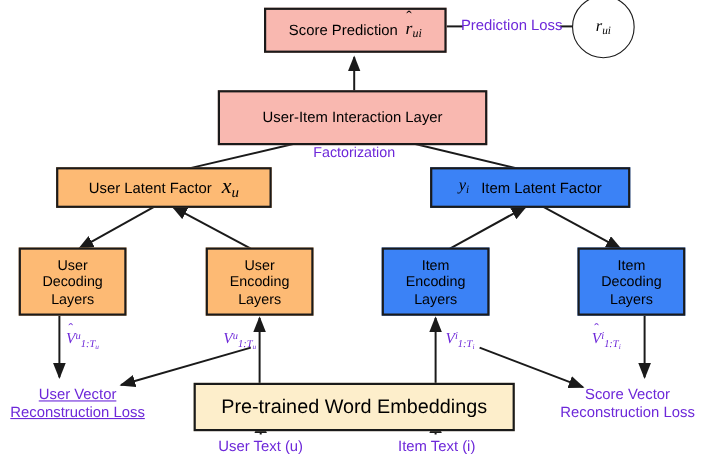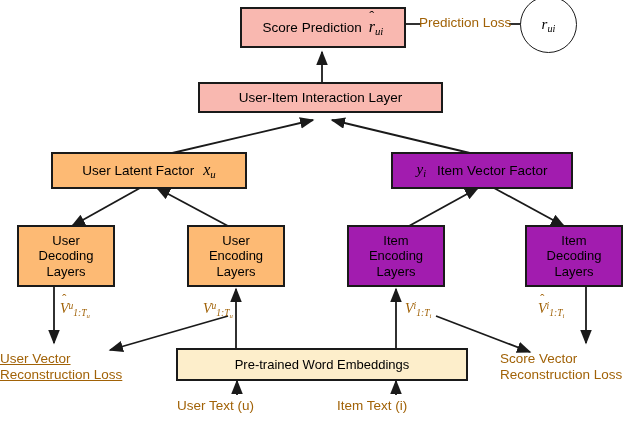--- a/index.html
+++ b/index.html
@@ -29,36 +29,37 @@
     border: 2px solid #1a1a1a;
     display: flex;
     align-items: center;
     justify-content: center;
     text-align: center;
     color: #000000;
     line-height: 1.18;
   }
   .node.pink   { background: #f9b8b0; }
   .node.blue   { background: #fdba74; }
-  .node.green  { background: #a21caf; }
+  .node.green  { background: #3b82f6; }
   .node.cream  { background: #fdeecb; }
 
   .circle {
     position: absolute;
     box-sizing: border-box;
     border: 1.6px solid #1a1a1a;
     border-radius: 50%;
     background: #ffffff;
     display: flex;
     align-items: center;
     justify-content: center;
   }
   .plain {
     position: absolute;
-    color: #a16207;
+    color: #6d28d9;
+    text-align: center;
     line-height: 1.22;
     white-space: nowrap;
   }
   .math {
     font-family: "Liberation Serif", serif;
     font-style: italic;
   }
   .math .sub {
     font-size: 0.68em;
     vertical-align: -0.28em;
@@ -132,35 +133,36 @@
     <span>Score Prediction</span>
     <span class="math" style="font-size:16px; margin-left:7px;"><span class="hat"><span class="hatmark">̂</span><span>r</span></span><span class="sub">ui</span></span>
   </div>
 
   <div class="plain" style="left:419px; top:15px; width:92px; font-size:13.5px;">Prediction Loss</div>
 
   <div class="circle" style="left:520px; top:-4px; width:57px; height:57px;">
     <span class="math" style="font-size:15px;"><span>r</span><span class="sub">ui</span></span>
   </div>
 
-  <div class="node pink" style="left:198px; top:82px; width:245px; height:31px; font-size:13.5px;">
+  <div class="node pink" style="left:198px; top:82px; width:245px; height:50px; font-size:13.5px;">
     <span>User-Item Interaction Layer</span>
   </div>
 
   <div class="plain" style="left:262px; top:131px; width:120px; font-size:13px;">
+    <span class="stack">Factorization</span>
   </div>
 
   <div class="node blue" style="left:51px; top:152px; width:196px; height:37px; font-size:13.5px;">
     <span>User Latent Factor</span>
-    <span class="math" style="font-size:16px; margin-left:9px;"><span>x</span><span class="sub">u</span></span>
+    <span class="math" style="font-size:20px; margin-left:9px;"><span>x</span><span class="sub">u</span></span>
   </div>
 
   <div class="node green" style="left:391px; top:152px; width:182px; height:37px; font-size:13.5px;">
     <span class="math" style="font-size:15px; margin-right:11px;"><span>y</span><span class="sub">i</span></span>
-    <span>Item Vector Factor</span>
+    <span>Item Latent Factor</span>
   </div>
 
   <div class="node blue" style="left:17px; top:225px; width:98px; height:62px; font-size:13px; flex-direction:column;">
     <span>User</span>
     <span>Decoding</span>
     <span>Layers</span>
   </div>
 
   <div class="node blue" style="left:187px; top:225px; width:98px; height:62px; font-size:13px; flex-direction:column;">
     <span>User</span>
@@ -189,21 +191,21 @@
   </div>
 
   <div class="plain math" style="left:405px; top:300px; font-size:14px;">
     <span>V</span><span class="sup">i</span><span class="sub"><span>1:T</span><span style="font-size:0.7em; vertical-align:-0.3em;">i</span></span>
   </div>
 
   <div class="plain math" style="left:538px; top:300px; font-size:14px;">
     <span class="hat"><span class="hatmark">̂</span><span>V</span></span><span class="sup">i</span><span class="sub"><span>1:T</span><span style="font-size:0.7em; vertical-align:-0.3em;">i</span></span>
   </div>
 
-  <div class="node cream" style="left:176px; top:348px; width:292px; height:33px; font-size:13px;">
+  <div class="node cream" style="left:176px; top:348px; width:292px; height:44px; font-size:18px;">
     <span>Pre-trained Word Embeddings</span>
   </div>
 
   <div class="plain" style="left:0px; top:351px; width:141px; font-size:13.5px;text-decoration:underline;">
     <span class="stack">User Vector</span>
     <span class="stack">Reconstruction Loss</span>
   </div>
 
   <div class="plain" style="left:500px; top:351px; width:141px; font-size:13.5px;">
     <span class="stack">Score Vector</span>

